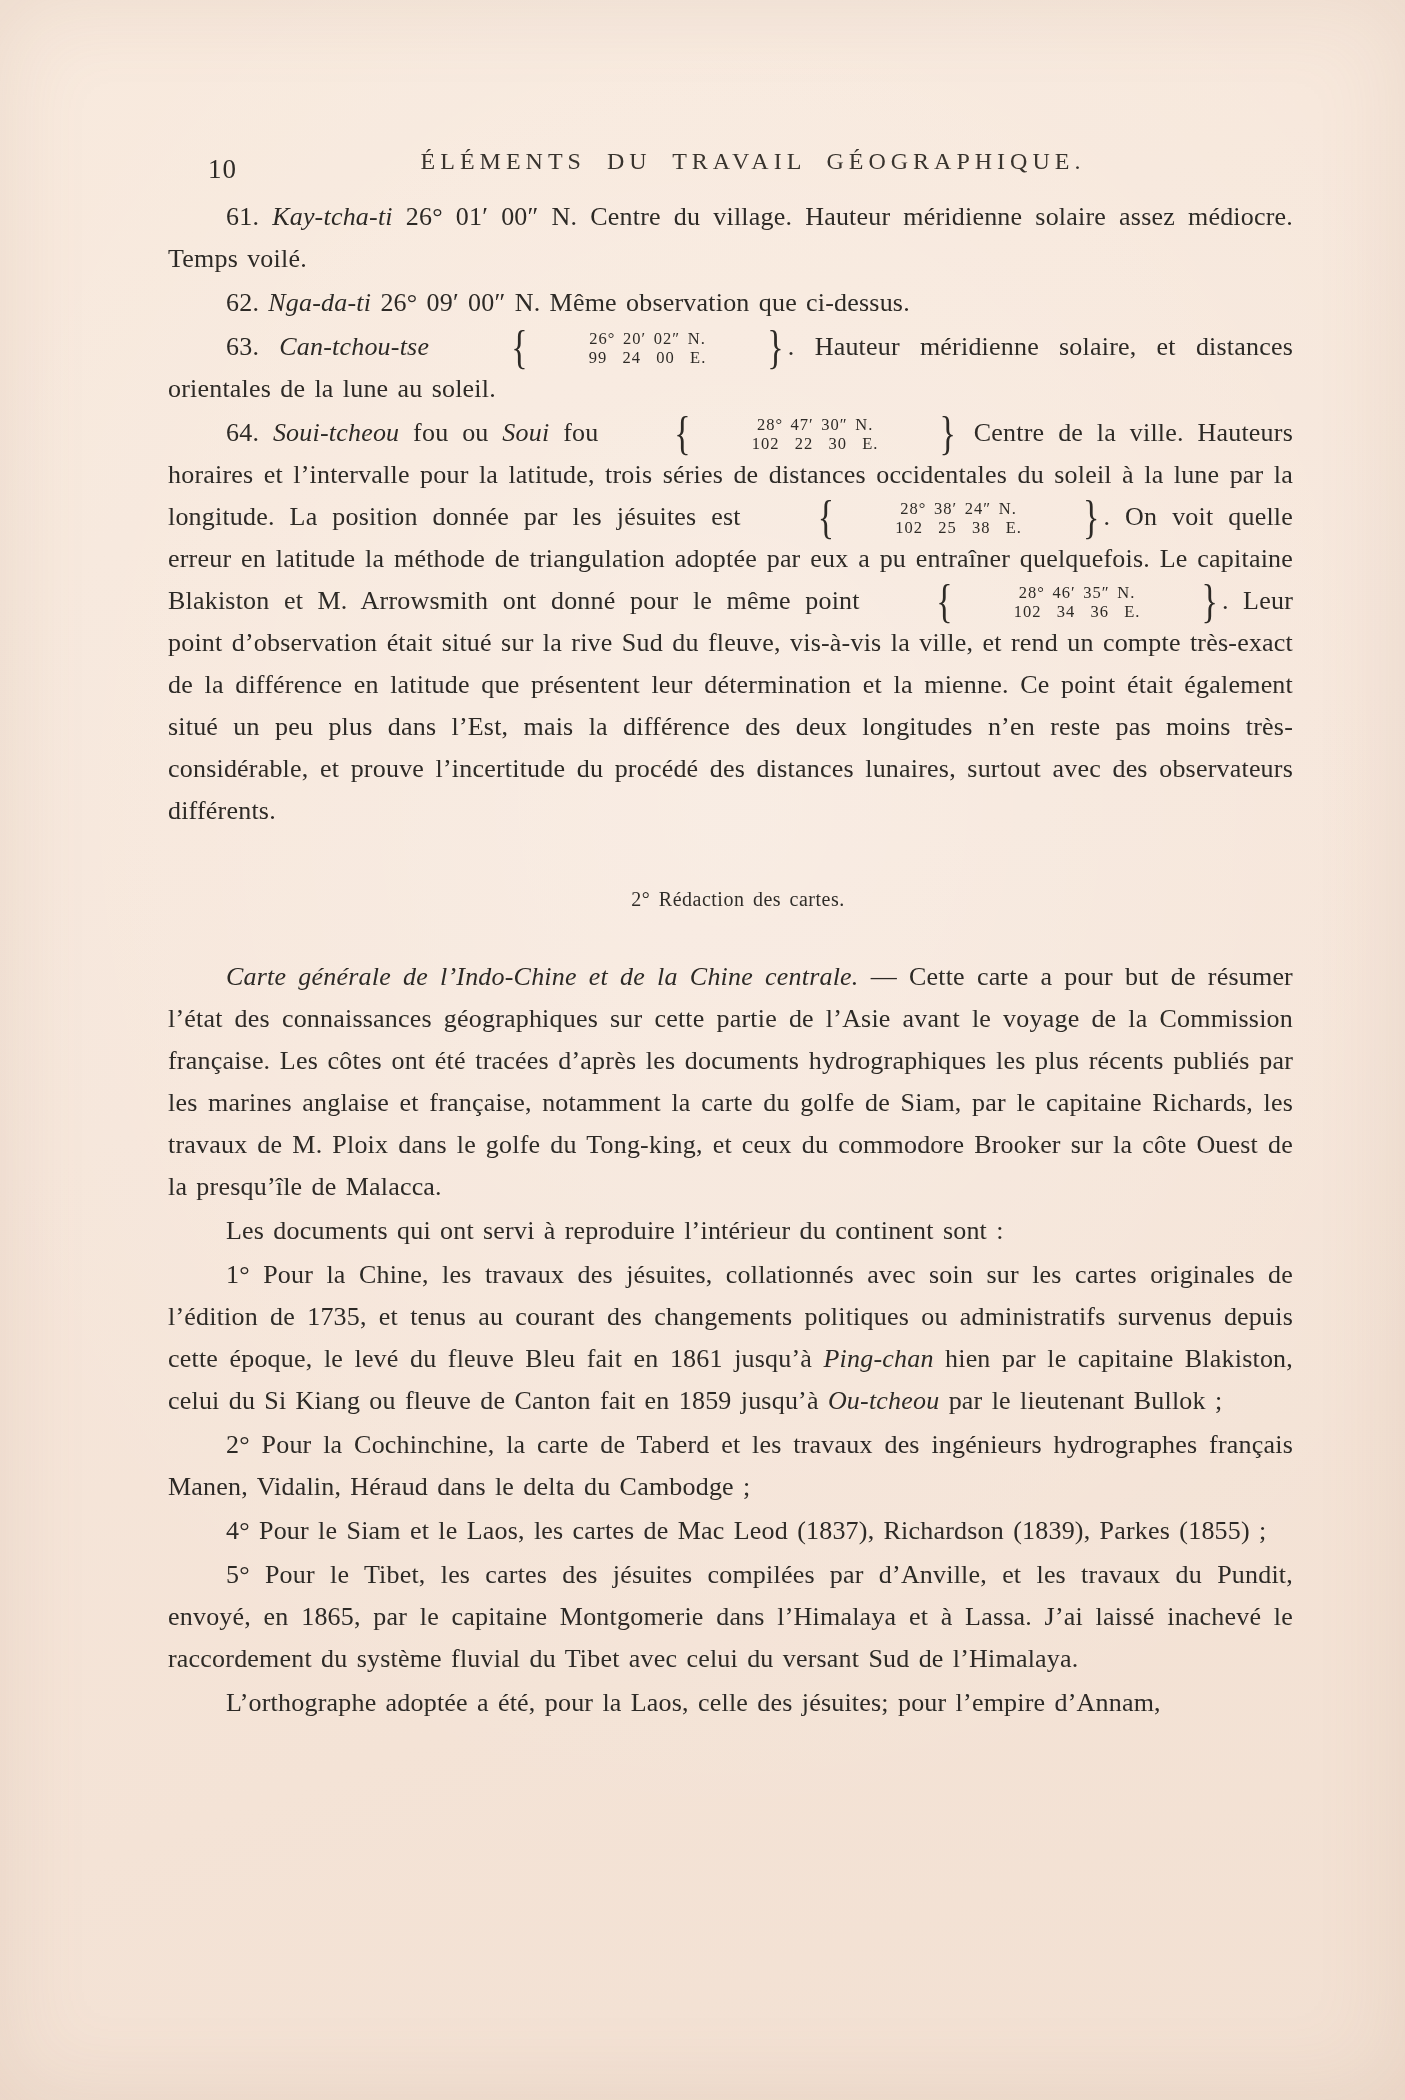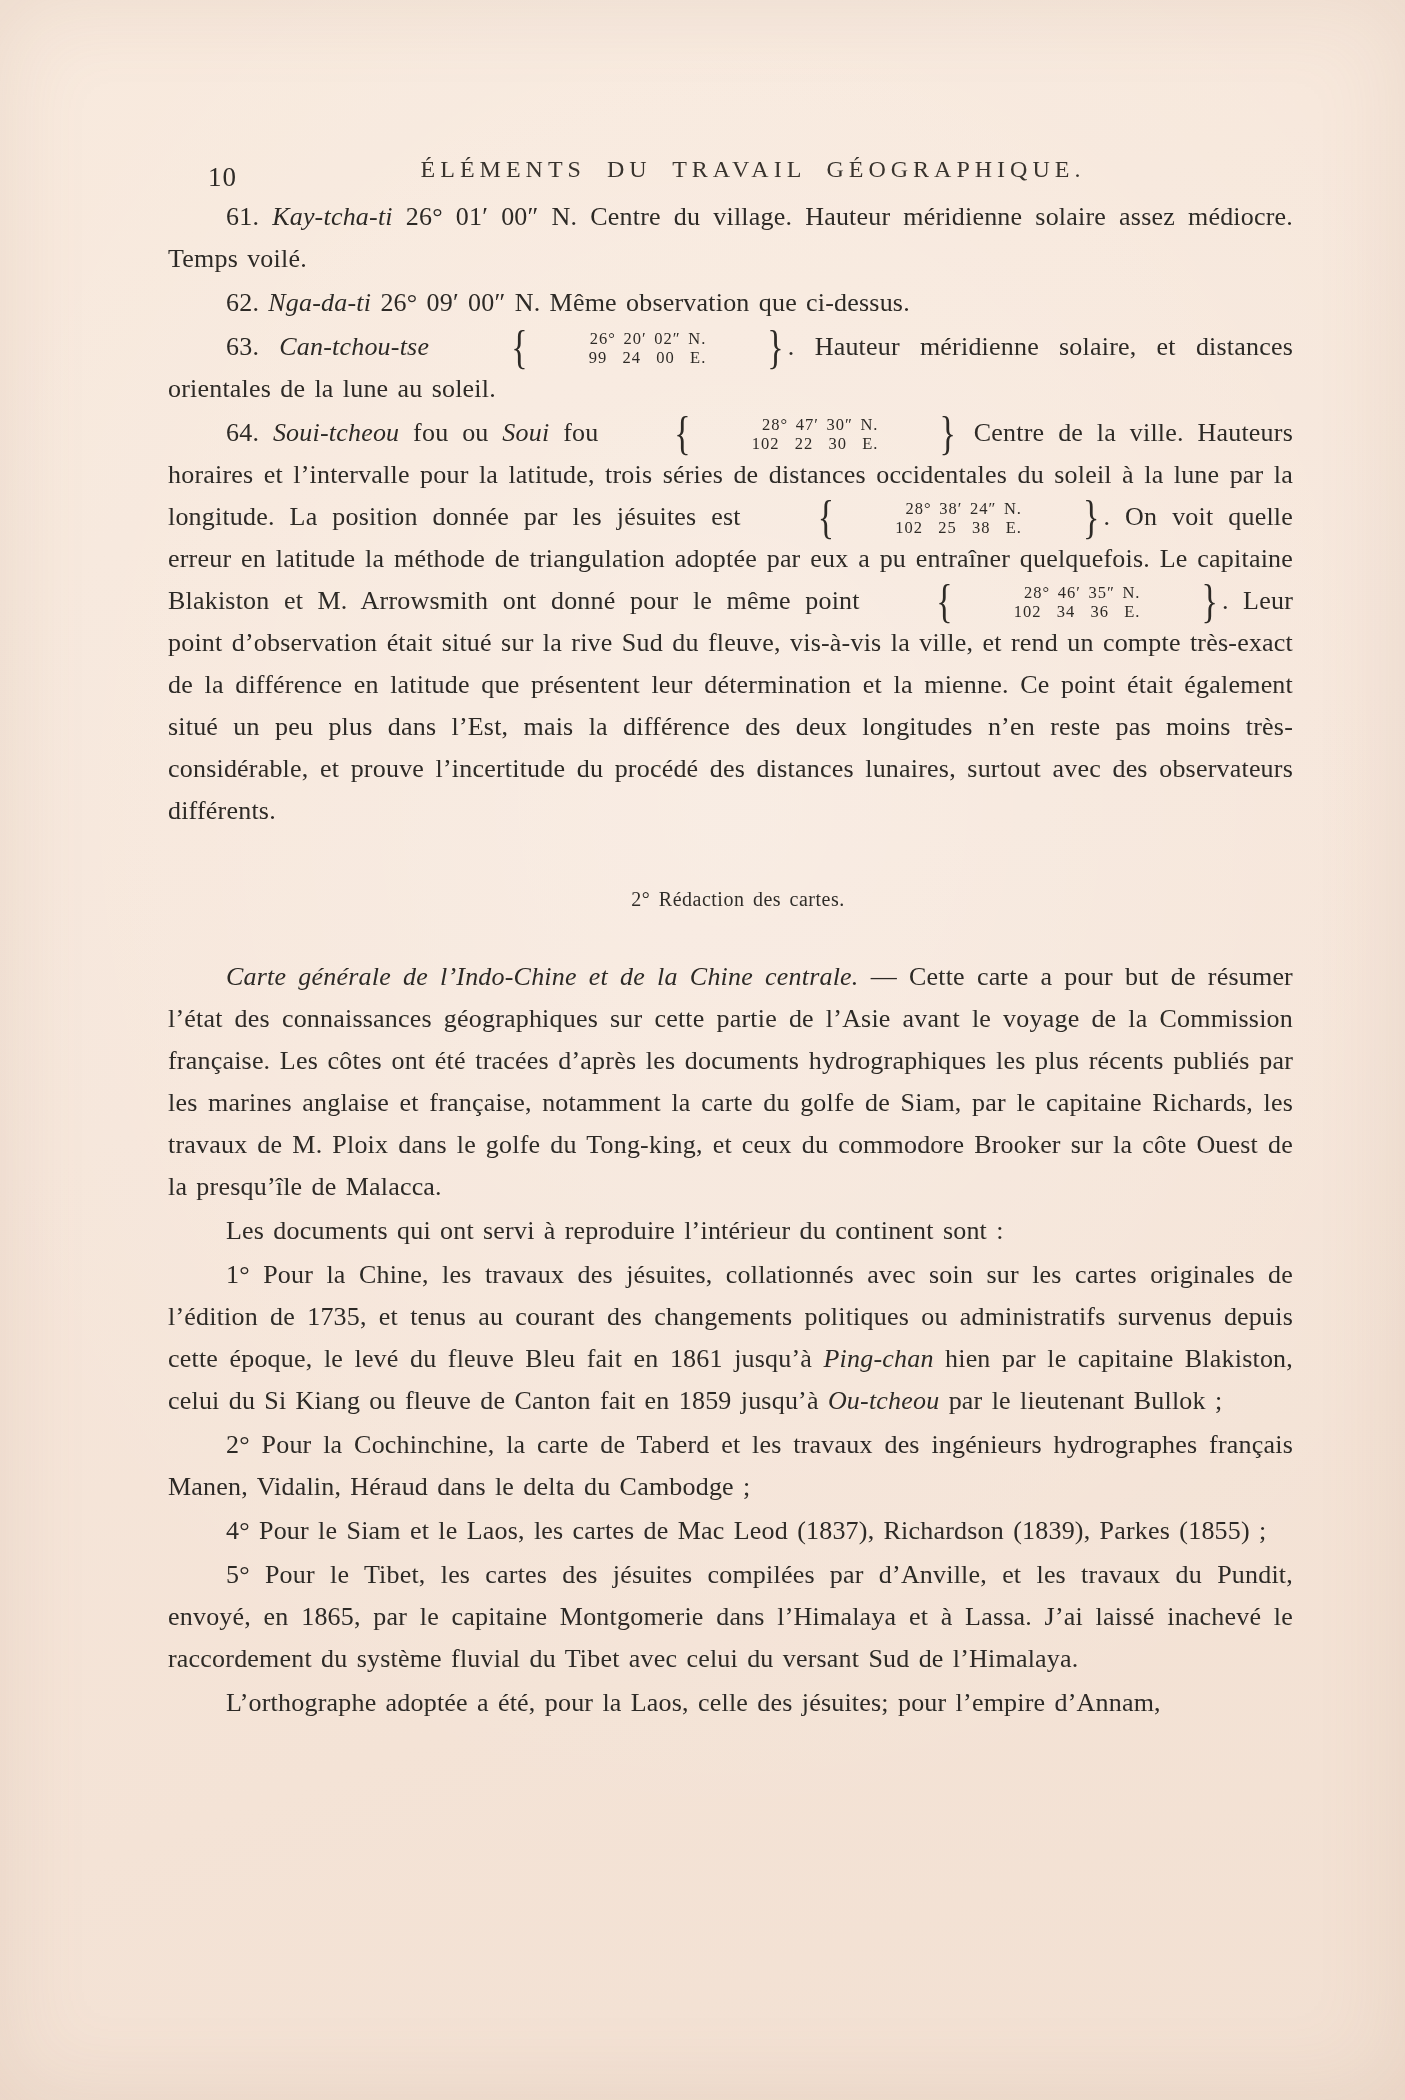--- a/index.html
+++ b/index.html
@@ -13,21 +13,21 @@
     width:1405px; height:2100px;
     background:
       radial-gradient(ellipse 1200px 1500px at 52% 38%, rgba(255,255,255,0.25), rgba(255,255,255,0) 70%),
       linear-gradient(160deg, #f8eade 0%, #f6e6da 45%, #f2e0d2 100%);
     color:#2d2a26;
   }
   .page::after { 
     content:""; position:absolute; inset:0; pointer-events:none;
     box-shadow: inset 0 0 90px rgba(160,120,95,0.14);
   }
-  .header { position:absolute; top:156px; left:168px; width:1140px; height:44px; }
+  .header { position:absolute; top:148px; left:168px; width:1140px; height:44px; }
   .pagenum {
     position:absolute; left:40px; top:6px;
     font-size:27px; letter-spacing:1px; color:#2f2c28;
   }
   .title {
     text-align:center; padding-left:30px;
     font-size:24px; letter-spacing:5px; word-spacing:10px;
     color:#39342e; white-space:nowrap;
   }
   .body {
@@ -46,21 +46,21 @@
     display:inline-flex; align-items:center;
     vertical-align:middle; margin:-14px 2px -12px 2px;
   }
   .brace {
     font-size:34px; font-weight:400; color:#2d2a26;
     transform:scaleY(1.35); padding:0 2px; line-height:1;
   }
   .cstack { display:inline-flex; flex-direction:column; padding:0 1px; }
   .crow {
     font-size:16.5px; line-height:19px; letter-spacing:1px;
-    white-space:pre; text-align:right;
+    white-space:pre; text-align:center;
   }
 </style>
 </head>
 <body>
 
 <div class="page">
   <div class="header">
     <span class="pagenum">10</span>
     <div class="title">ÉLÉMENTS DU TRAVAIL GÉOGRAPHIQUE.</div>
   </div>

